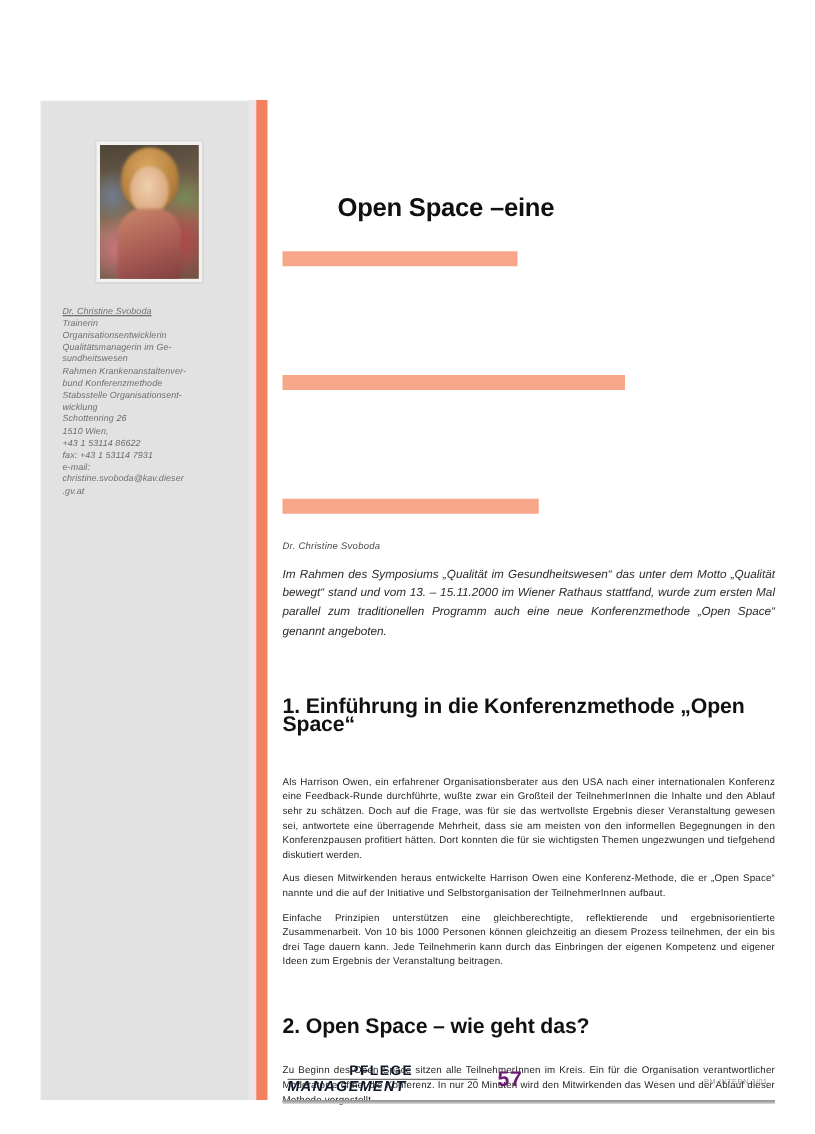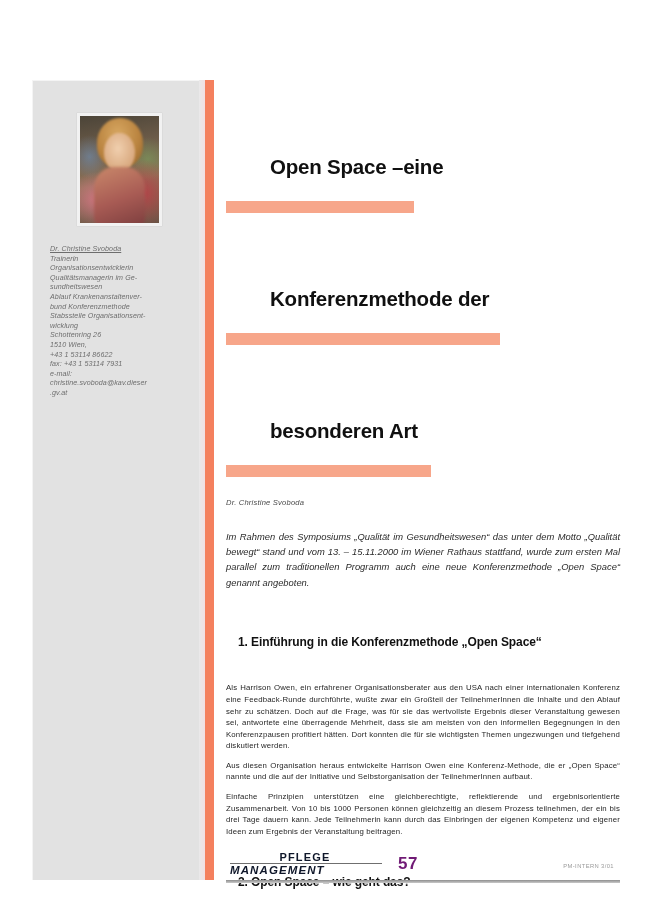--- a/index.html
+++ b/index.html
@@ -165,34 +165,34 @@
 
   #byline {
     margin-top: 18px;
     font-style: italic;
     font-size: 7.6px;
     color: #4a4a4a;
     letter-spacing: 0.2px;
   }
 
   #lead {
-    margin-top: 22px;
+    margin-top: 10px;
     font-style: italic;
     font-size: 9.4px;
     line-height: 15.2px;
     text-align: justify;
     color: #2b2b2b;
   }
 
   h2.sect {
-    font-size: 12px;
+    font-size: 17px;
     font-weight: bold;
     line-height: 15.5px;
     color: #111;
-    margin: 12px;
+    margin: 0;
     letter-spacing: -0.1px;
   }
   #sect1-wrap { margin-top: 45px; }
   #sect2-wrap { margin-top: 38px; }
 
   p.body {
     font-size: 7.8px;
     line-height: 11.6px;
     text-align: justify;
     color: #262626;
@@ -284,21 +284,21 @@
         <div class="body"></div>
       </div>
     </div>
 
     <div id="bio">
       <div class="blk name">Dr. Christine Svoboda</div>
       <div class="blk">Trainerin</div>
       <div class="blk">Organisationsentwicklerin</div>
       <div class="blk">Qualitätsmanagerin im Ge-</div>
       <div class="blk">sundheitswesen</div>
-      <div class="blk">Ablauf Krankenanstaltenver-</div>
+      <div class="blk">Rahmen Krankenanstaltenver-</div>
       <div class="blk">bund Konferenzmethode</div>
       <div class="blk">Stabsstelle Organisationsent-</div>
       <div class="blk">wicklung</div>
       <div class="blk">Schottenring 26</div>
       <div class="blk">1510 Wien,</div>
       <div class="blk">+43 1 53114 86622</div>
       <div class="blk">fax: +43 1 53114 7931</div>
       <div class="blk">e-mail:</div>
       <div class="blk">christine.svoboda@kav.dieser</div>
       <div class="blk">.gv.at</div>
@@ -310,37 +310,35 @@
 
   <div id="main">
 
     <div id="title">
       <span class="ln l1">
         <span class="hl"></span>
         <span class="tx">Open Space –eine</span>
       </span>
       <span class="ln l2">
         <span class="hl"></span>
-        <span class="tx">Konferenzmethode der</span>
       </span>
       <span class="ln l3">
         <span class="hl"></span>
-        <span class="tx">besonderen Art</span>
       </span>
     </div>
 
     <div id="byline">Dr. Christine Svoboda</div>
 
     <div id="lead">Im Rahmen des Symposiums „Qualität im Gesundheitswesen“ das unter dem Motto „Qualität bewegt“ stand und vom 13. – 15.11.2000 im Wiener Rathaus stattfand, wurde zum ersten Mal parallel zum traditionellen Programm auch eine neue Konferenzmethode „Open Space“ genannt angeboten.</div>
 
     <div id="sect1-wrap">
       <h2 class="sect">1. Einführung in die Konferenzmethode „Open Space“</h2>
       <div id="sect1-body">
         <p class="body">Als Harrison Owen, ein erfahrener Organisationsberater aus den USA nach einer internationalen Konferenz eine Feedback-Runde durchführte, wußte zwar ein Großteil der TeilnehmerInnen die Inhalte und den Ablauf sehr zu schätzen. Doch auf die Frage, was für sie das wertvollste Ergebnis dieser Veranstaltung gewesen sei, antwortete eine überragende Mehrheit, dass sie am meisten von den informellen Begegnungen in den Konferenzpausen profitiert hätten. Dort konnten die für sie wichtigsten Themen ungezwungen und tiefgehend diskutiert werden.</p>
-        <p class="body">Aus diesen Organisation heraus entwickelte Harrison Owen eine Konferenz-Methode, die er „Open Space“ nannte und die auf der Initiative und Selbstorganisation der TeilnehmerInnen aufbaut.</p>
+        <p class="body">Aus diesen Mitwirkenden heraus entwickelte Harrison Owen eine Konferenz-Methode, die er „Open Space“ nannte und die auf der Initiative und Selbstorganisation der TeilnehmerInnen aufbaut.</p>
         <p class="body">Einfache Prinzipien unterstützen eine gleichberechtigte, reflektierende und ergebnisorientierte Zusammenarbeit. Von 10 bis 1000 Personen können gleichzeitig an diesem Prozess teilnehmen, der ein bis drei Tage dauern kann. Jede Teilnehmerin kann durch das Einbringen der eigenen Kompetenz und eigener Ideen zum Ergebnis der Veranstaltung beitragen.</p>
       </div>
     </div>
 
     <div id="sect2-wrap">
       <h2 class="sect">2. Open Space – wie geht das?</h2>
       <div id="sect2-body">
         <p class="body">Zu Beginn des Open Space sitzen alle TeilnehmerInnen im Kreis. Ein für die Organisation verantwortlicher Moderator eröffnet die Konferenz. In nur 20 Minuten wird den Mitwirkenden das Wesen und der Ablauf dieser Methode vorgestellt.</p>
 
       </div>

